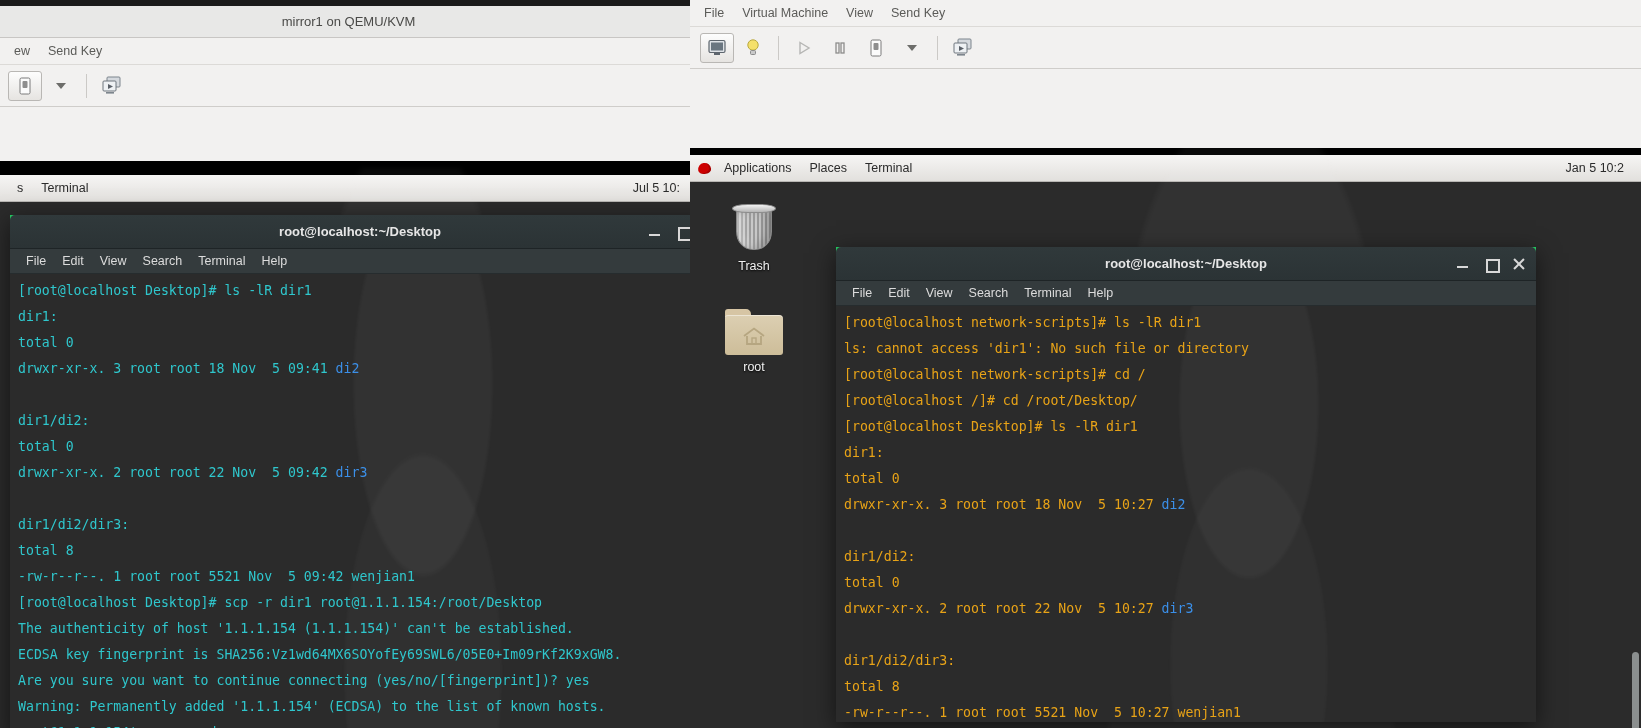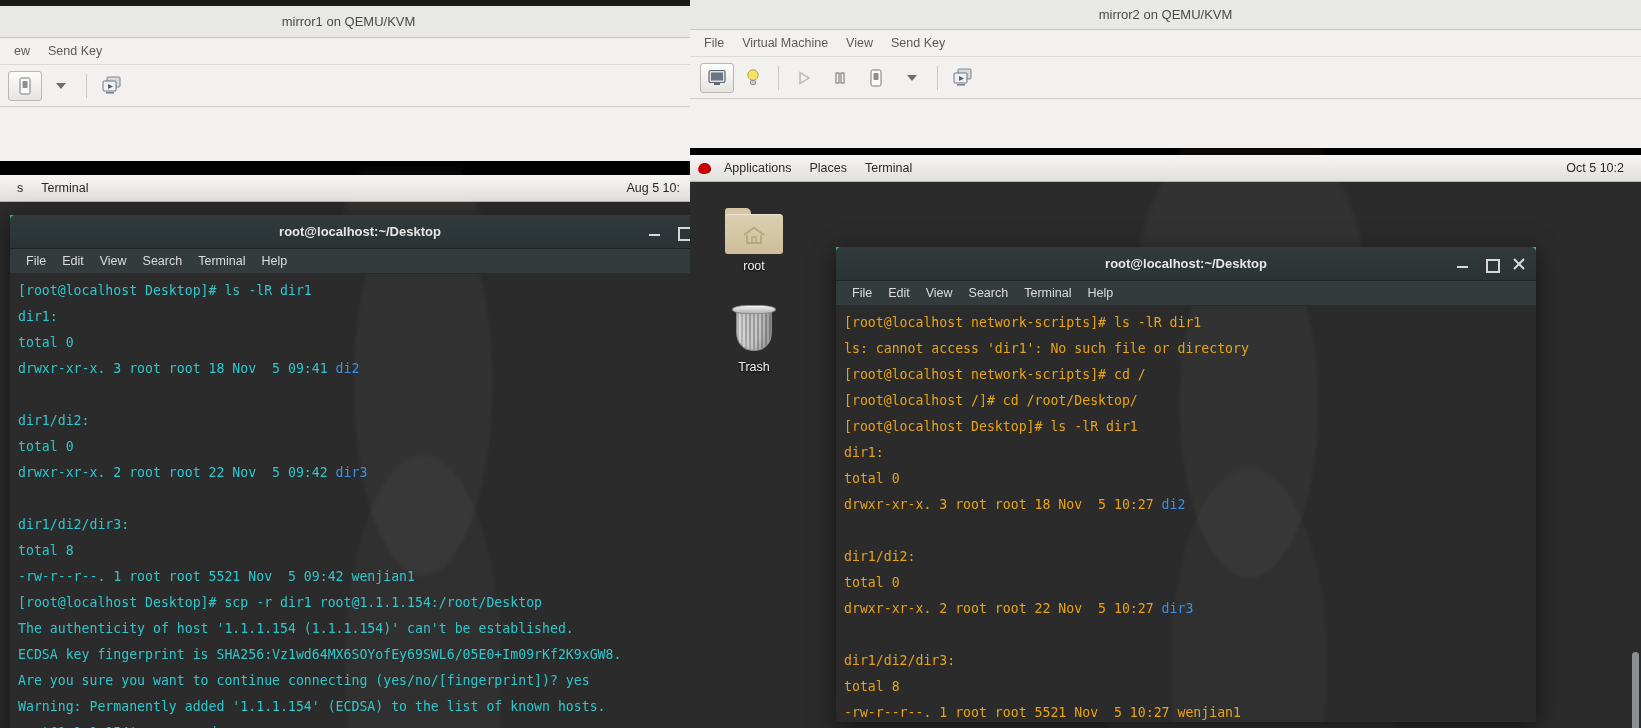--- a/index.html
+++ b/index.html
@@ -207,21 +207,21 @@
       </div>
     </div>
 
     <div class="guest" style="left:0; top:113px; width:697px; height:615px;">
       <div class="blackbar" style="left:0; top:0; width:697px; height:14px;"></div>
 
       <div class="gnome-panel" style="margin-top:14px;">
         <span class="pitem">s</span>
         <span class="pitem">Terminal</span>
         <span class="spacer"></span>
-        <span class="pitem">Aug 5  10:</span>
+        <span class="pitem">Jul 5  10:</span>
       </div>
 
       <div class="desktop-bg" style="top:41px;"></div>
 
       <div class="gterm" style="left:10px; top:54px; width:700px; height:520px;">
         <div class="gt-titlebar">
           <span class="gt-title">root@localhost:~/Desktop</span>
           <div class="gt-ctrls" style="right:20px;">
             <span class="gt-ctrl min"></span>
             <span class="gt-ctrl max"></span>
@@ -256,23 +256,20 @@
 root@1.1.1.154's password:
 wenjian1                                      100% 5521     1.7MB/s   00:00
 [root@localhost Desktop]# <span class="cursor-cyan"></span></pre>
         </div>
       </div>
     </div>
   </div>
 
   <div class="vmwin" style="left:690px; top:0; width:951px; height:728px;">
 
-    <div class="vm-titlebar" style="height:30px;">
-      <span>mirror2 on QEMU/KVM</span>
-    </div>
 
     <div class="vm-menubar">
       <span class="mi">File</span>
       <span class="mi">Virtual Machine</span>
       <span class="mi">View</span>
       <span class="mi">Send Key</span>
     </div>
 
     <div class="vm-toolbar" style="padding-left:10px;">
       <div class="tbtn framed">
@@ -322,51 +319,51 @@
 
     <div class="guest" style="left:0; top:100px; width:951px; height:628px;">
       <div class="blackbar" style="left:0; top:0; width:951px; height:7px;"></div>
 
       <div class="gnome-panel" style="margin-top:7px;">
         <span class="redhat-dot"></span>
         <span class="pitem">Applications</span>
         <span class="pitem">Places</span>
         <span class="pitem">Terminal</span>
         <span class="spacer"></span>
-        <span class="pitem">Oct 5  10:2</span>
+        <span class="pitem">Jan 5  10:2</span>
       </div>
 
       <div class="desktop-bg" style="top:34px;"></div>
 
       <div class="dicons" style="top:48px;">
+        <div class="dicon">
+          <div class="glyph">
+            <div class="trash">
+              <span class="can"></span>
+              <span class="lid"></span>
+            </div>
+          </div>
+          <div class="lbl">Trash</div>
+        </div>
+
         <div class="dicon">
           <div class="glyph">
             <div class="folder">
               <span class="tab"></span>
               <span class="body"></span>
               <svg class="home-glyph" viewBox="0 0 24 18">
                 <path d="M2 9 L12 1.5 L22 9" fill="none" stroke="#b6a681" stroke-width="1.8"></path>
                 <path d="M5 9 L5 17 L19 17 L19 9" fill="none" stroke="#b6a681" stroke-width="1.8"></path>
                 <rect x="10" y="11" width="4" height="6" fill="none" stroke="#b6a681" stroke-width="1.4"></rect>
               </svg>
             </div>
           </div>
           <div class="lbl">root</div>
         </div>
 
-        <div class="dicon">
-          <div class="glyph">
-            <div class="trash">
-              <span class="can"></span>
-              <span class="lid"></span>
-            </div>
-          </div>
-          <div class="lbl">Trash</div>
-        </div>
-
       </div>
 
       <div class="gterm" style="left:146px; top:99px; width:700px; height:475px;">
         <div class="gt-titlebar">
           <span class="gt-title">root@localhost:~/Desktop</span>
           <div class="gt-ctrls">
             <span class="gt-ctrl min"></span>
             <span class="gt-ctrl max"></span>
             <span class="gt-ctrl close"></span>
           </div>

